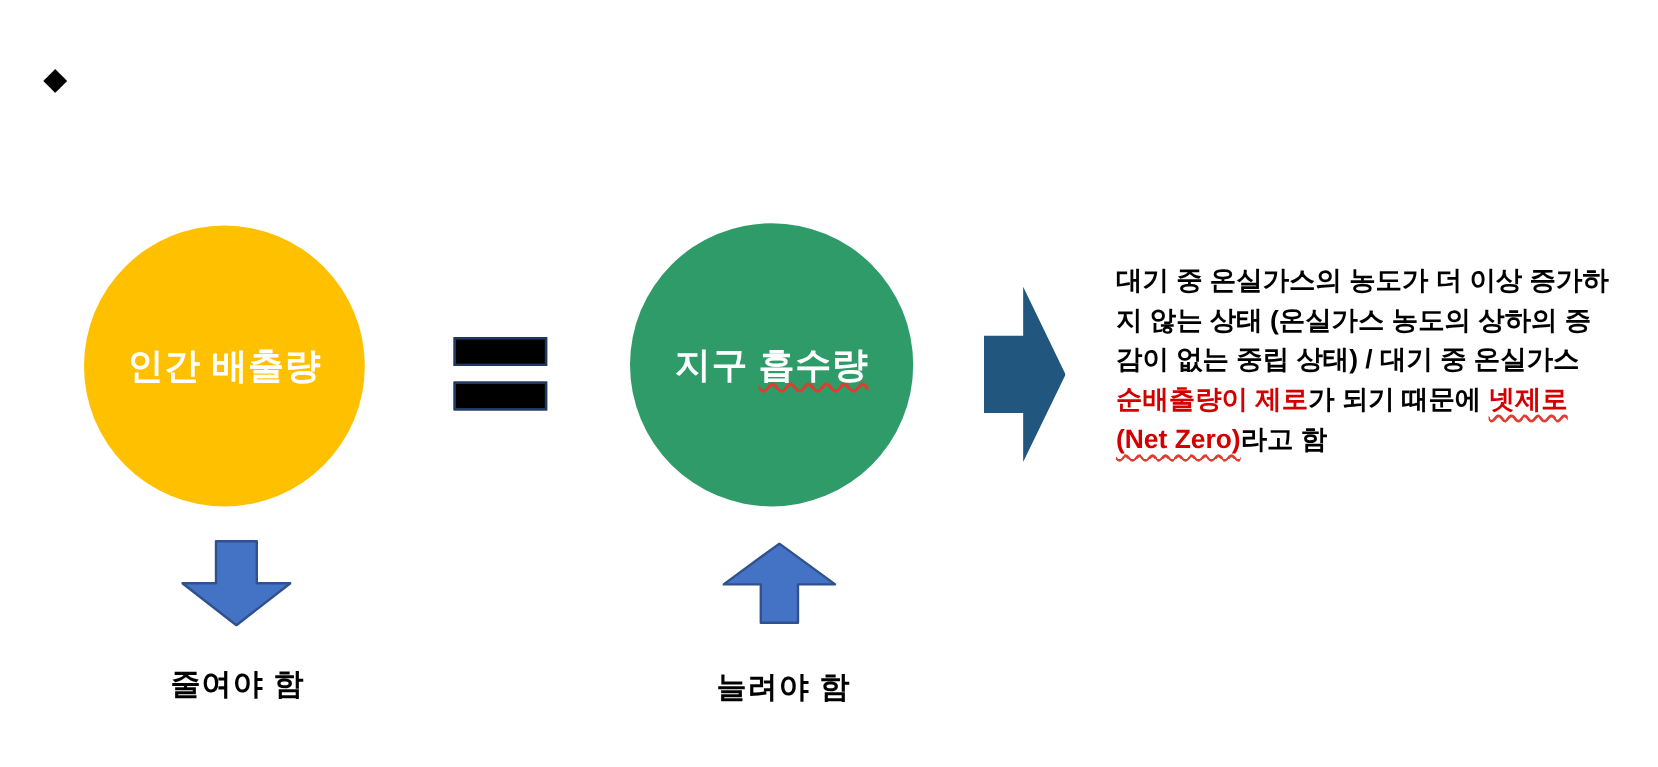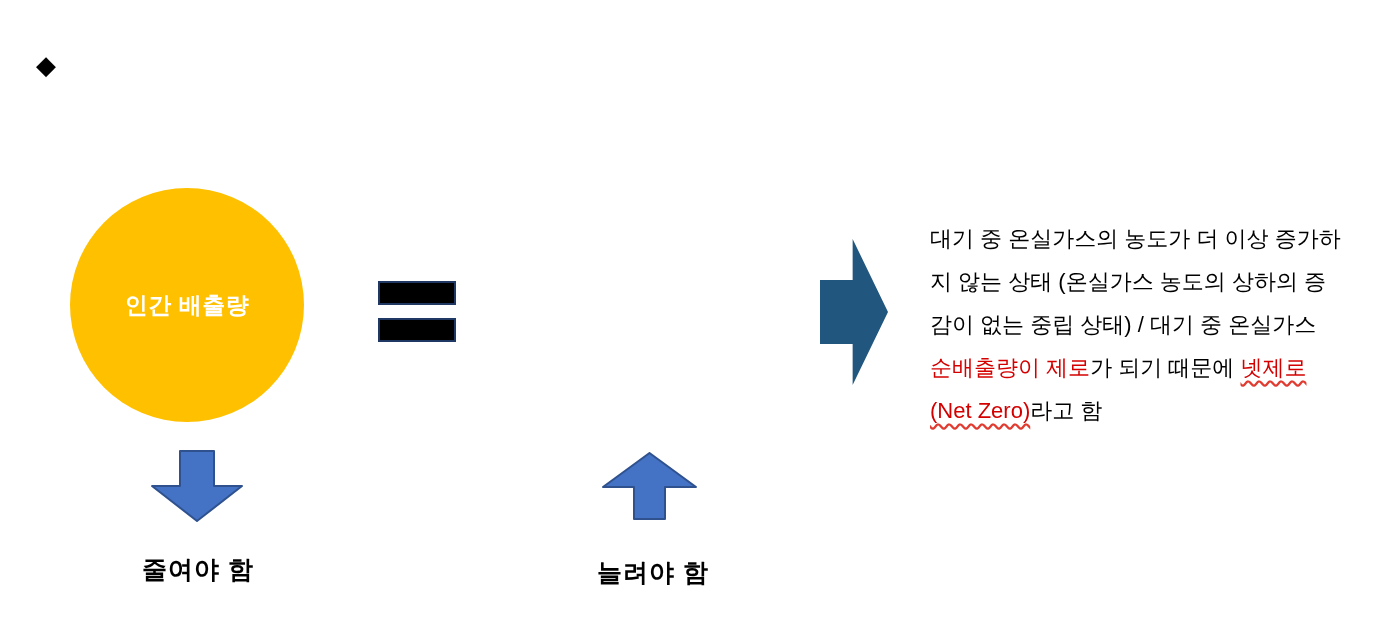--- a/index.html
+++ b/index.html
@@ -35,21 +35,21 @@
 
   
   .circle {
     position: absolute;
     border-radius: 50%;
     display: flex;
     align-items: center;
     justify-content: center;
     color: #ffffff;
     font-weight: 700;
-    font-size: 23px;
+    font-size: 30px;
     text-align: center;
     letter-spacing: 0.5px;
   }
   .circle.yellow {
     left: 70px; top: 188px;
     width: 234px; height: 234px;
     background: #FFC000;
   }
   .circle.green {
     left: 525px; top: 186px;
@@ -104,22 +104,22 @@
   }
   .caption.left  { left: 133px; top: 553px; }
   .caption.right { left: 588px; top: 556px; }
 
   
   .description {
     position: absolute;
     left: 930px; top: 217px;
     width: 412px;
     font-size: 22px;
-    line-height: 43px;
-    font-weight: 400;
+    line-height: 33px;
+    font-weight: 700;
     color: #000000;
     word-break: normal;
   }
   .description .seg-red { color: #D40000; }
 </style>
 </head>
 <body>
 
 <div class="slide">
 
@@ -129,20 +129,23 @@
 
   <div class="circle yellow">
     <span>인간 배출량</span>
   </div>
 
   <div class="equals">
     <div class="bar"></div>
     <div class="bar"></div>
   </div>
 
+  <div class="circle green">
+    <span><span>지구 </span><span class="wavy-misspell">흡수량</span></span>
+  </div>
 
   <div class="result-arrow"></div>
 
   <div class="small-arrow down">
     <svg width="92" height="72" viewBox="0 0 92 72" xmlns="http://www.w3.org/2000/svg">
       <path d="M29 1 L63 1 L63 36 L91 36 L46 71 L1 36 L29 36 Z" fill="#4472C4" stroke="#2F528F" stroke-width="2" stroke-linejoin="round"></path>
     </svg>
   </div>
 
   <div class="small-arrow up">

